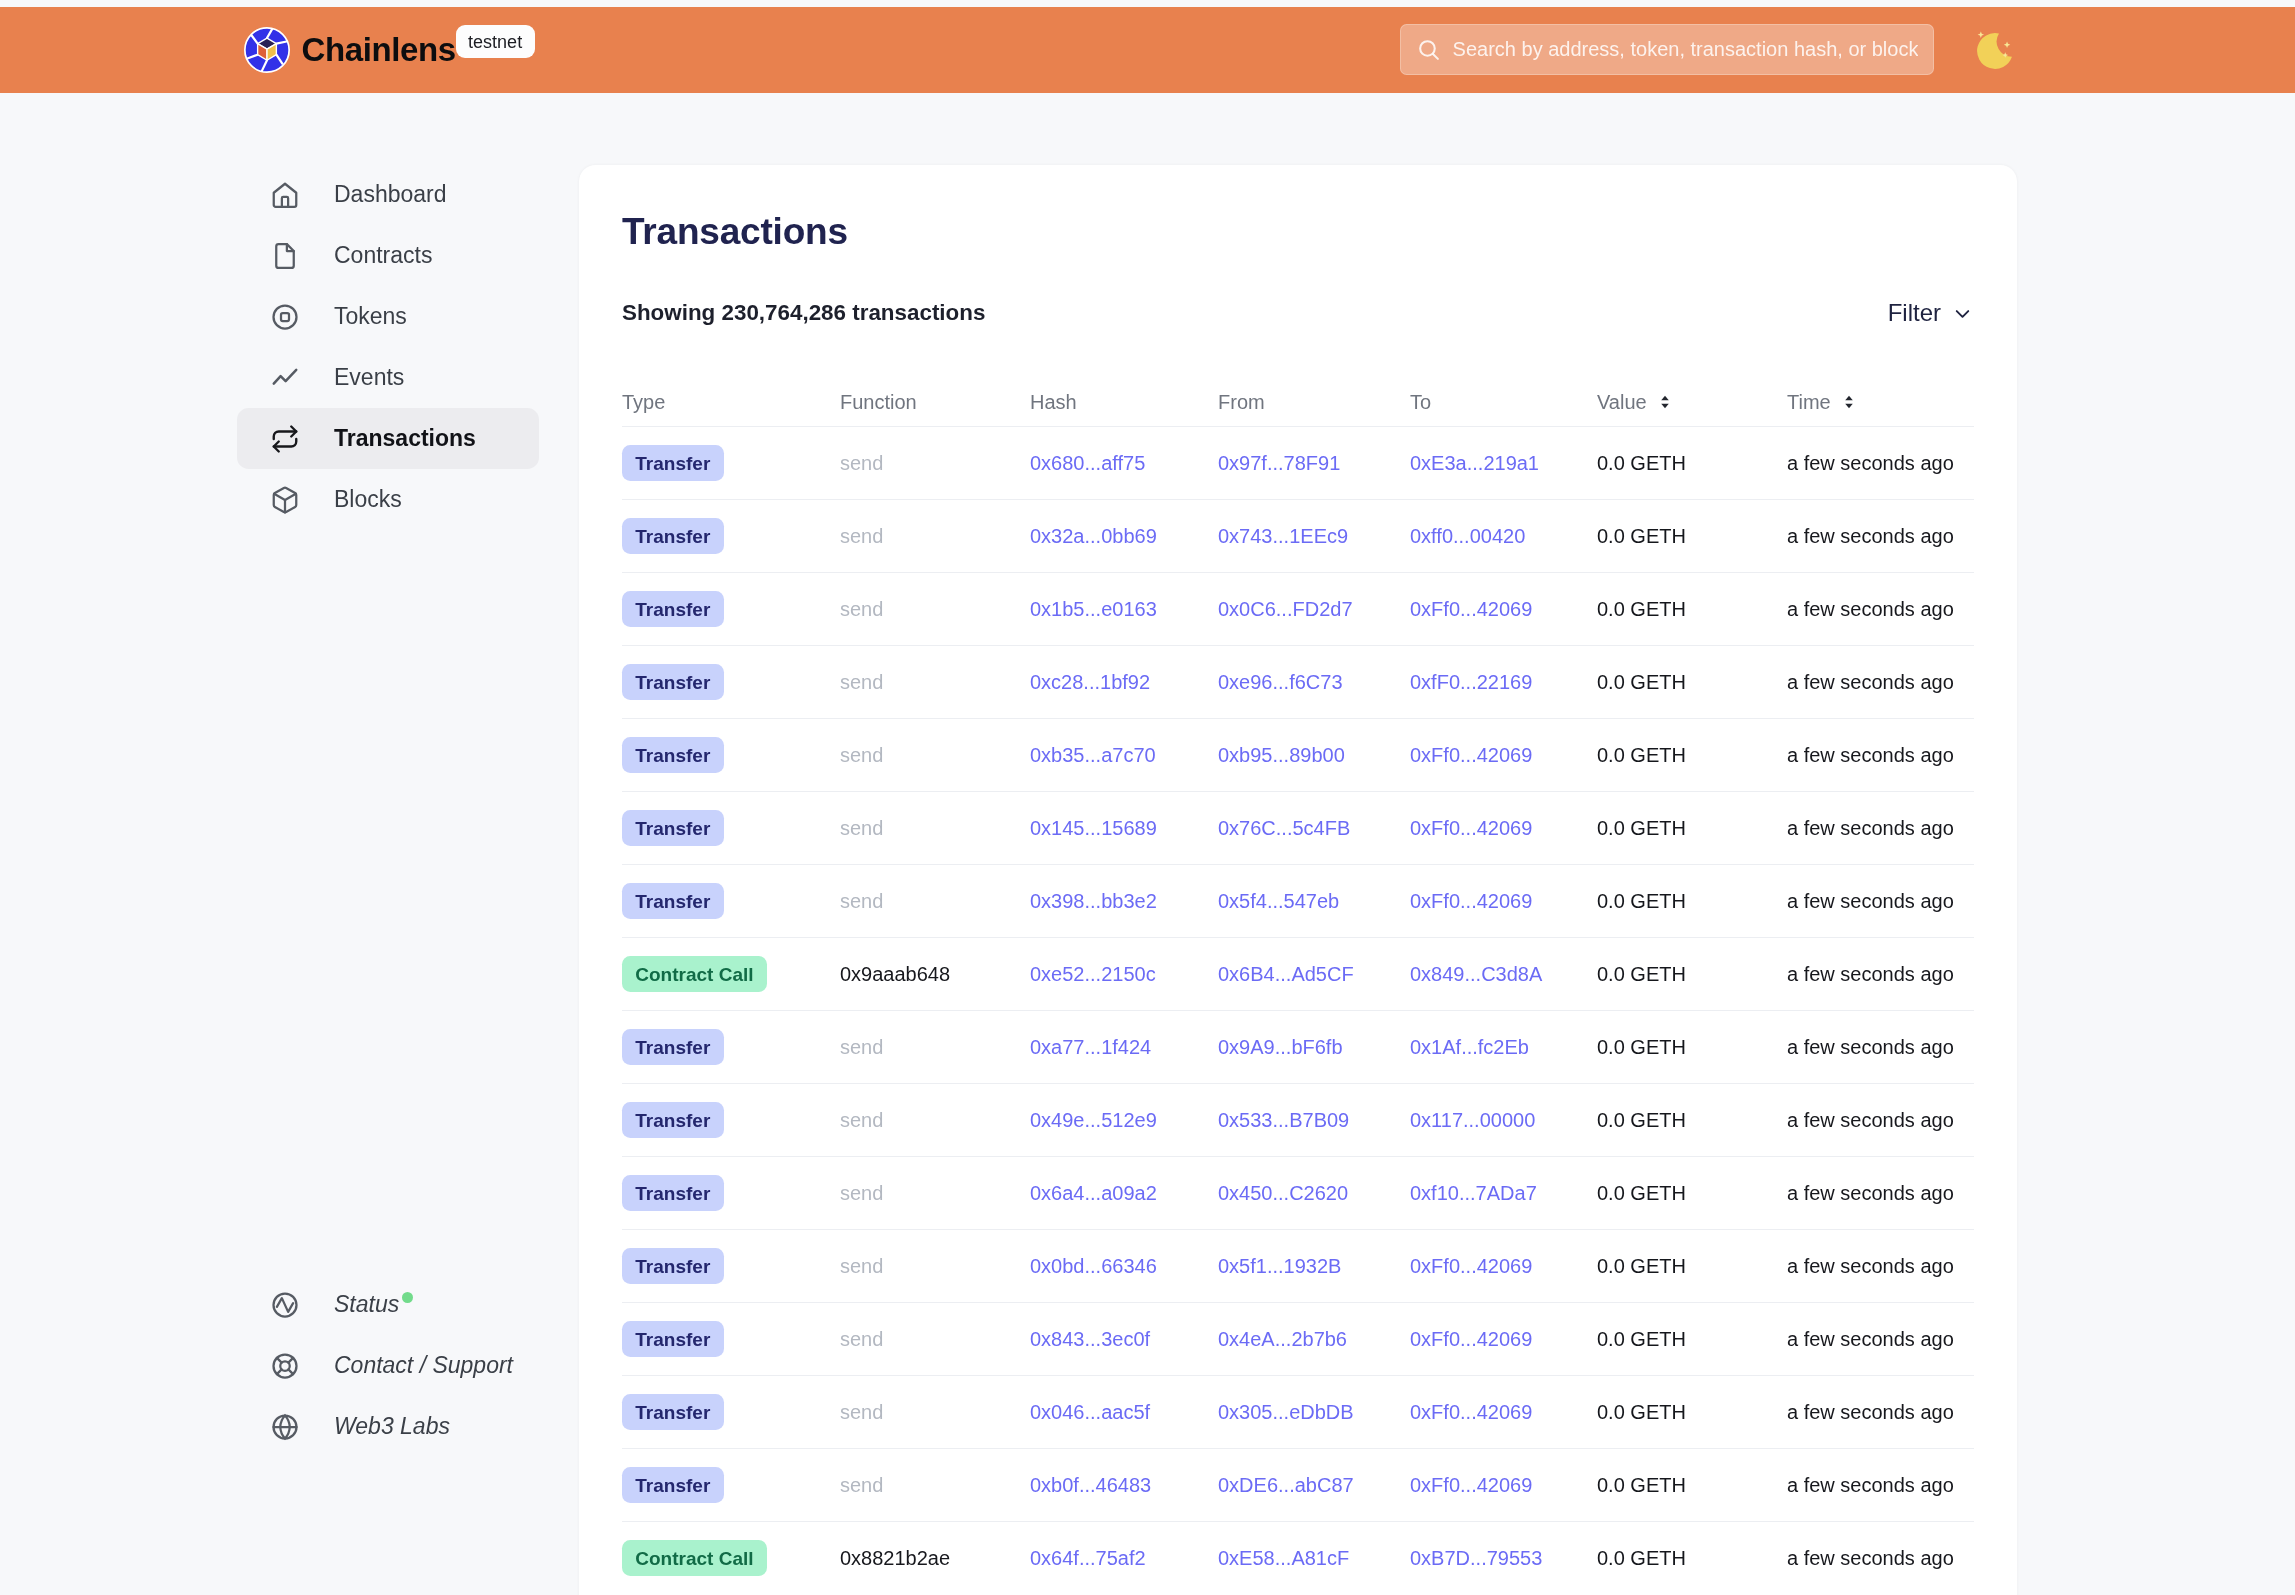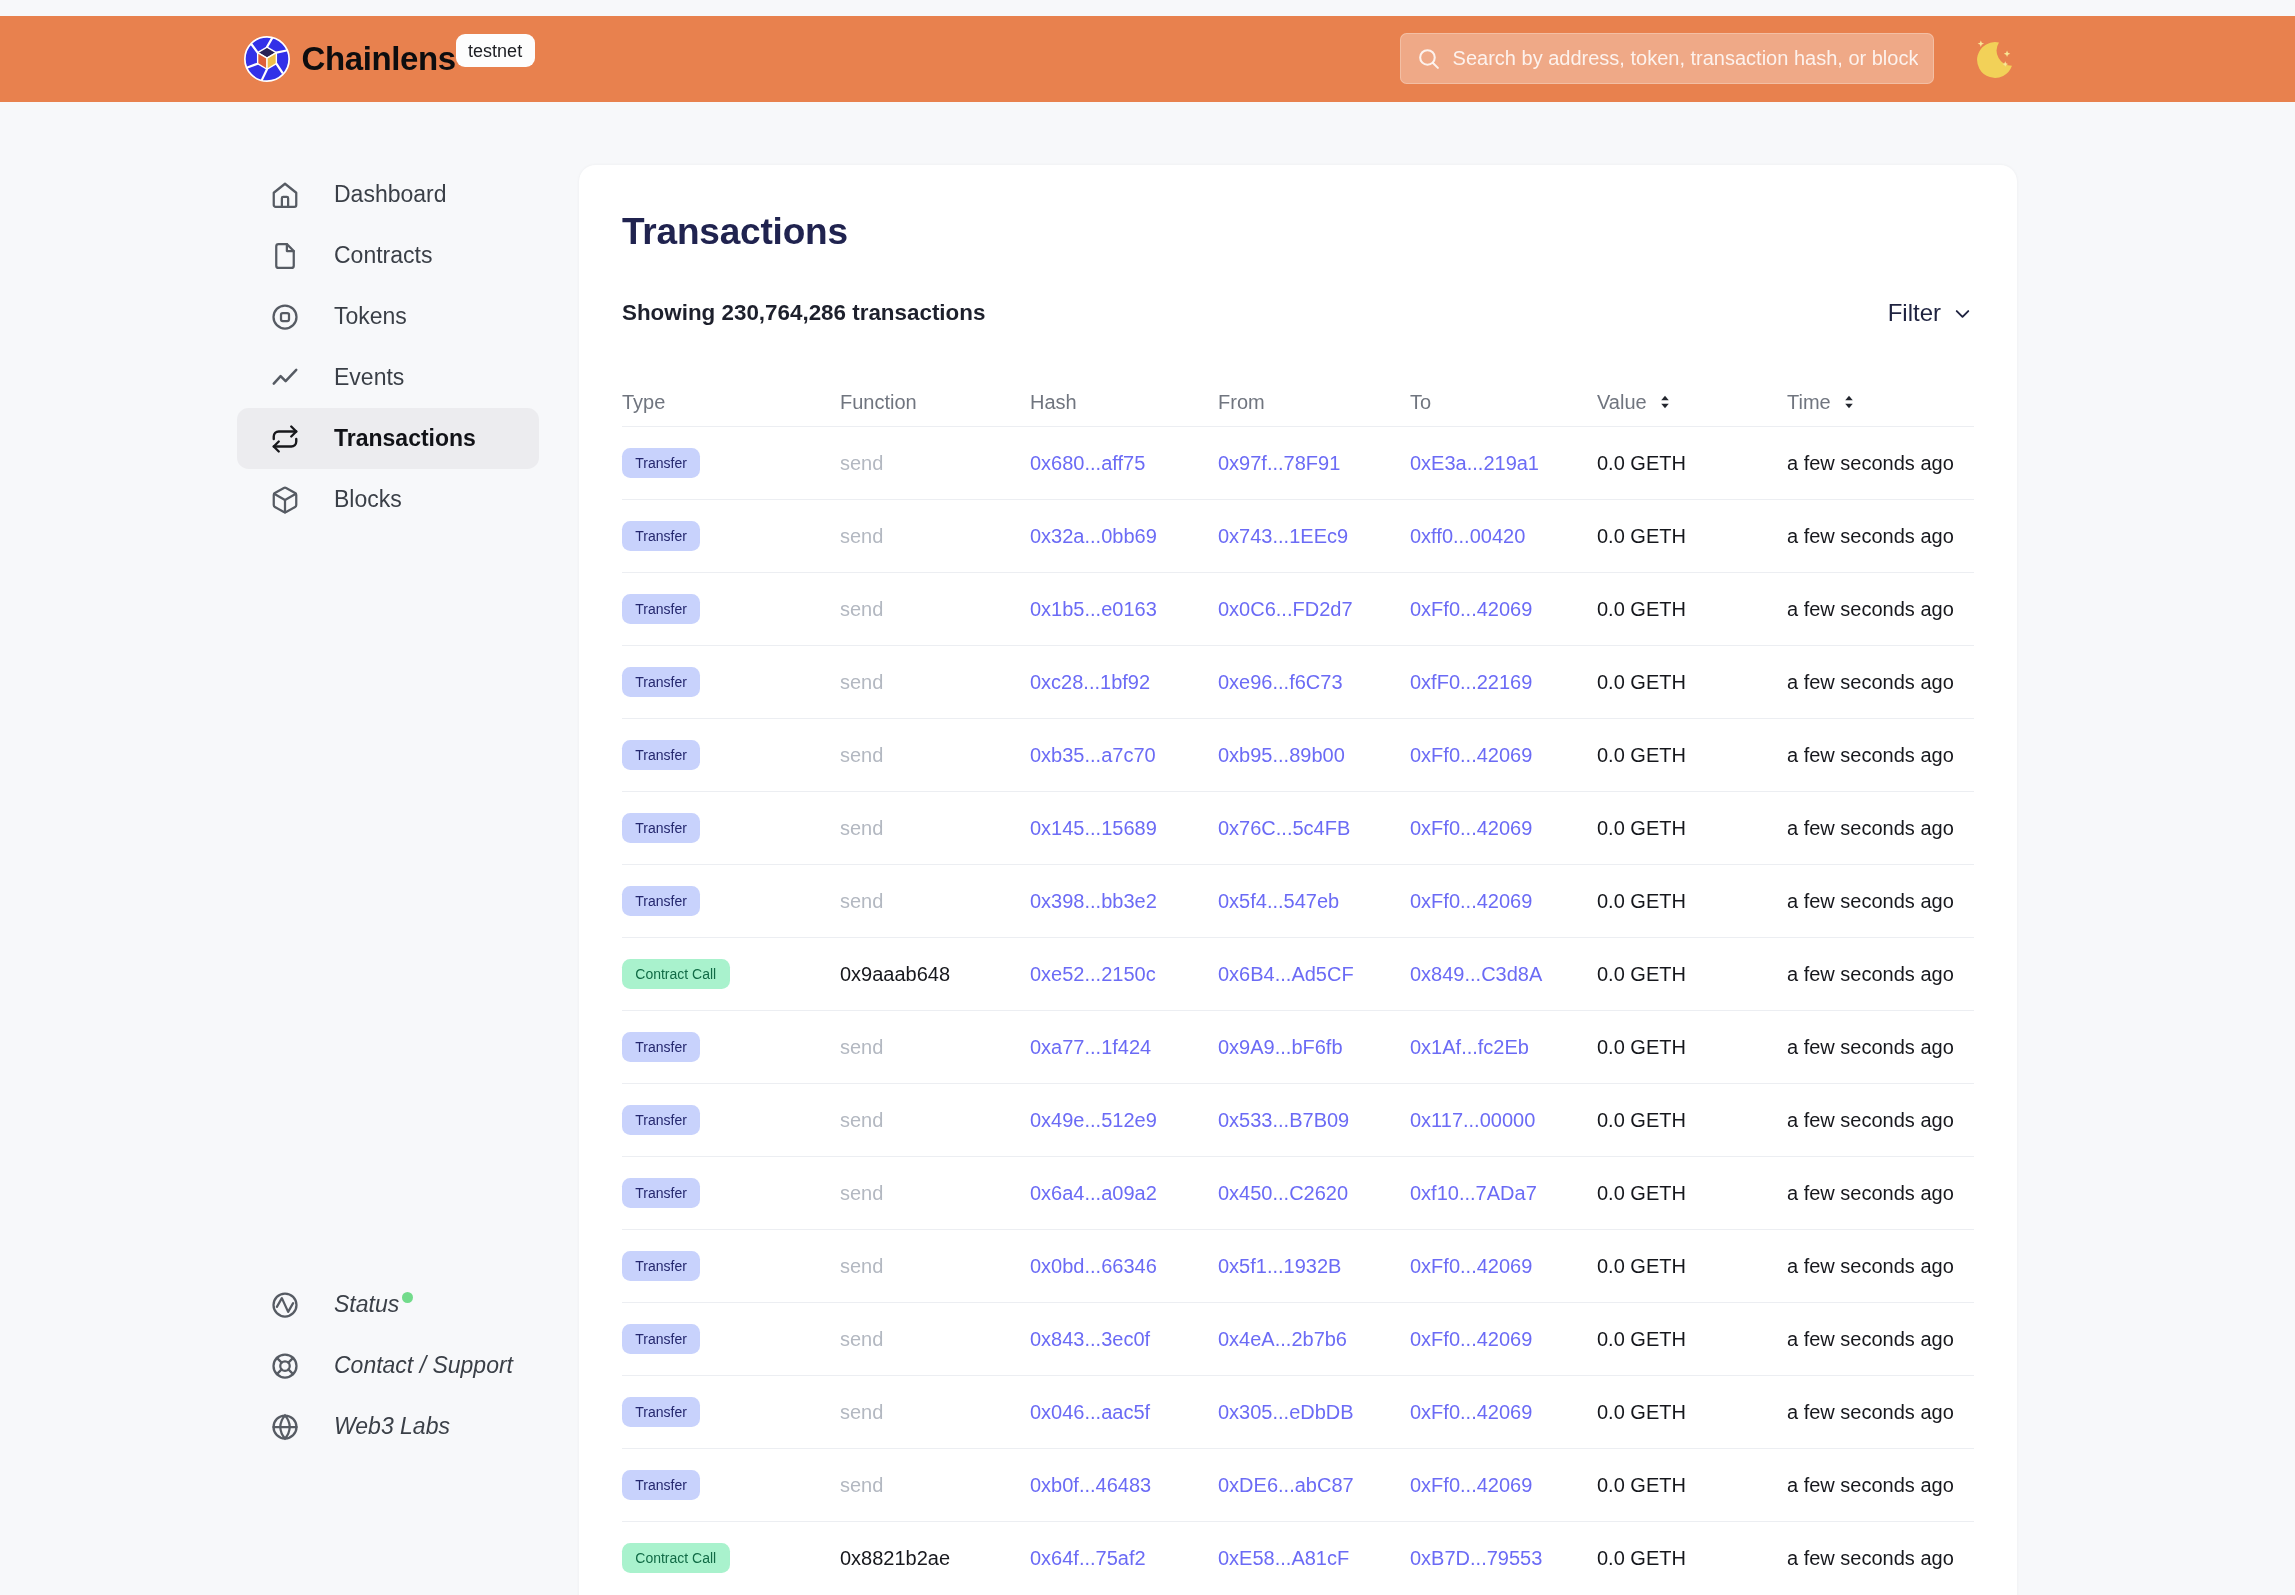--- a/index.html
+++ b/index.html
@@ -6,21 +6,21 @@
   html,body { width:2295px; height:1595px; overflow:hidden; }
   body {
     font-family:"Liberation Sans", sans-serif;
     background:#f7f8fa;
     position:relative;
     color:#15171c;
   }
 
   
   .topbar {
-    position:absolute; top:16px; left:0; width:2295px; height:86px;
+    position:absolute; top:7px; left:0; width:2295px; height:86px;
     background:#e8814e;
     display:flex; align-items:center;
   }
   .brand-group { display:flex; align-items:center; margin-left:244px; }
   .logo-svg { width:46px; height:46px; display:block; }
   .brand-name {
     font-size:33px; font-weight:800; color:#0d0d0f;
     letter-spacing:-0.4px; margin-left:11.6px;
   }
   .testnet-badge {
@@ -99,22 +99,22 @@
   }
   .thead { height:48px; color:#70757f; font-size:20px; }
   .th { display:flex; align-items:center; gap:8.3px; }
   .sort-icon { width:20px; height:20px; color:#23262e; }
   .tbody .tx-grid {
     height:73px;
     border-top:1.7px solid #eceef2;
     font-size:20px;
   }
   .badge {
-    display:inline-block; font-size:14px; line-height:1;
-    padding:8.3px 13.3px; border-radius:8.3px;
+    display:inline-block; font-size:19px; line-height:1;
+    padding:8.3px 13.3px; border-radius:8.3px;font-weight:bold;
   }
   .badge-indigo { background:#c8d2fc; color:#24276e; }
   .badge-green  { background:#a9f2cd; color:#116b46; }
   .fn-cell { color:#17181d; }
   .fn-cell.muted { color:#b3b8c1; }
   .addr-link { color:#6b6bf5; text-decoration:none; cursor:pointer; }
   .value-cell { color:#15171c; }
   .time-cell { color:#17181d; }
 </style>
 </head>

